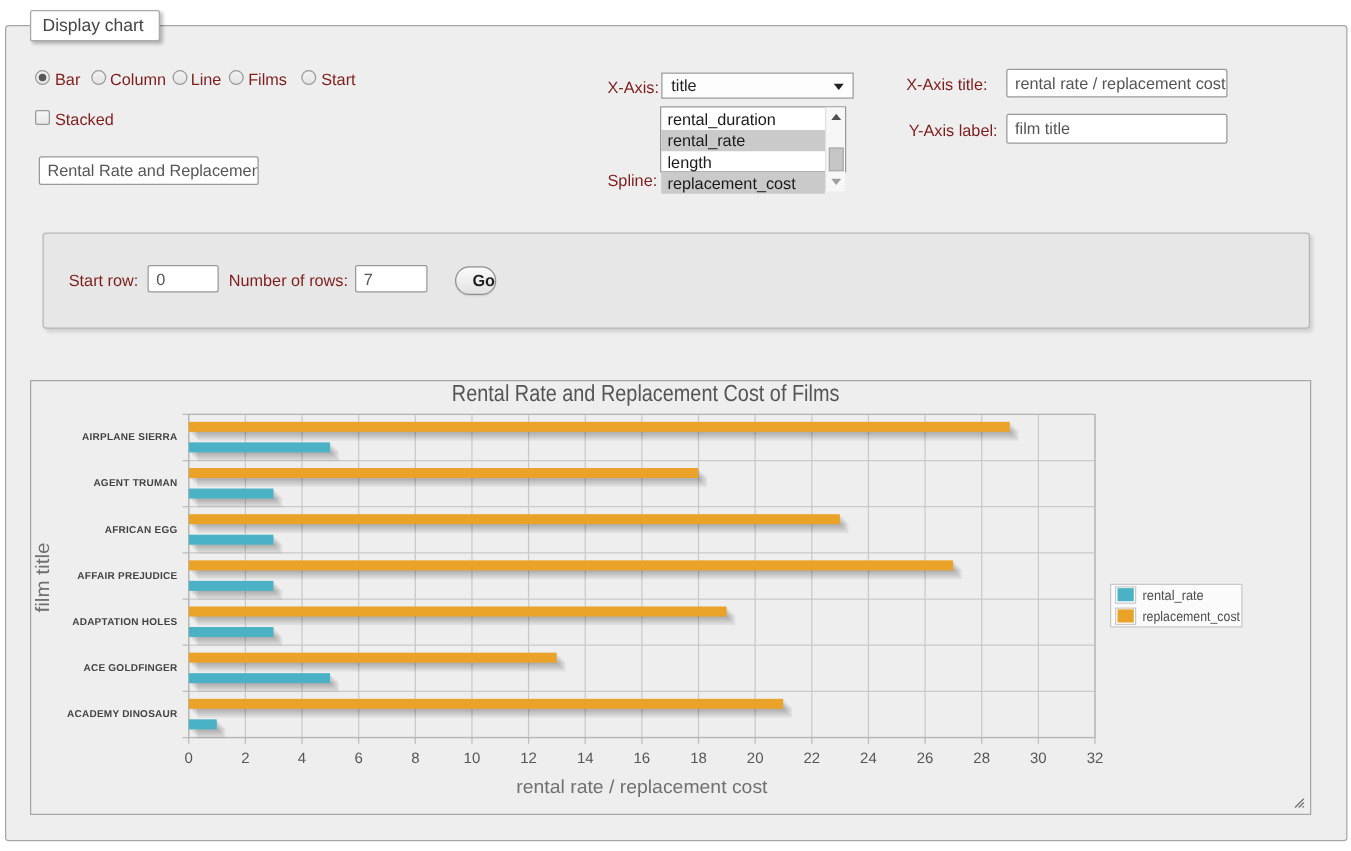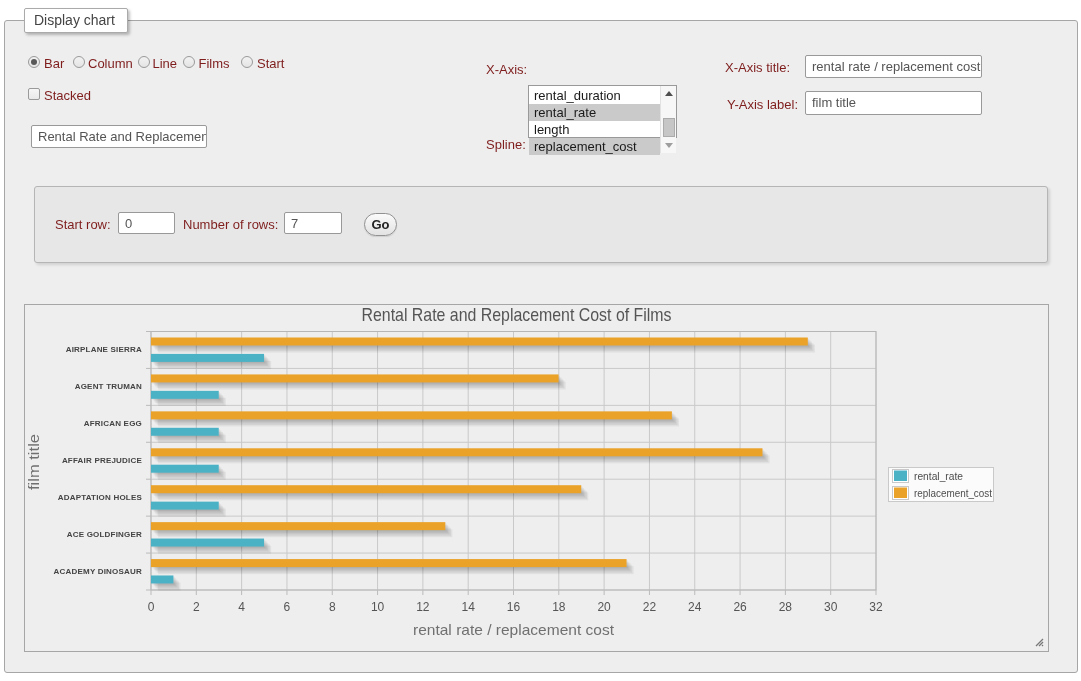--- a/index.html
+++ b/index.html
@@ -25,21 +25,21 @@
 .lbitem { position:absolute; left:0; width:131px; height:17px; font-size:13px; color:#1a1a1a;
    line-height:17px; padding-left:5px; white-space:nowrap; }
 .lbsel { background:#cacaca; }
 #sbar { position:absolute; right:0; top:0; width:16px; height:67px; background:#f7f7f7; border-left:1px solid #e2e2e2; }
 .sarr { position:absolute; left:4px; width:0; height:0; border-left:4px solid transparent; border-right:4px solid transparent; }
 #sthumb { position:absolute; left:2px; top:32px; width:12px; height:19px; background:#c6c6c6; border:1px solid #ababab; }
 #srbox { position:absolute; left:34px; top:186px; width:1014px; height:77px; background:#e7e7e7;
    border:1px solid #b5b5b5; border-radius:3px; box-shadow:2px 2px 3px rgba(0,0,0,0.12); }
 #gobtn { position:absolute; left:364px; top:213px; width:33px; height:23px; border:1px solid #919191;
    border-radius:12px; background:linear-gradient(#fbfbfb,#e2e2e2); font-size:13px; font-weight:bold;
-   color:#222; text-align:center; line-height:21px; box-shadow:0 1px 1px rgba(0,0,0,0.1); }
+   color:#222; text-align:right; line-height:21px; box-shadow:0 1px 1px rgba(0,0,0,0.1); }
 #chart { position:absolute; left:24px; top:304px; width:1025px; height:348px; background:#eeeeee; border:1px solid #a6a6a6; }
 </style></head>
 <body>
 <div id="page">
   <div id="fs"></div>
   <div id="fslegend">Display chart</div>
 
   <div class="radio" style="left:28px;top:56px">
       <div class="dot"></div>
     </div>
@@ -52,20 +52,21 @@
   <div class="lbl" style="left:198.5px;top:55.5px">Films</div>
   <div class="radio" style="left:241px;top:56px"></div>
   <div class="lbl" style="left:257px;top:55.5px">Start</div>
 
   <div id="chk"></div>
   <div class="lbl" style="left:44px;top:88px">Stacked</div>
 
   <div class="inp" style="left:31px;top:125px;width:176px;height:23px;">Rental Rate and Replacement Cost of Films</div>
 
   <div class="lbl" style="left:486px;top:62px">X-Axis:</div>
+  <div id="xsel">title<span class="arr"></span></div>
 
   <div id="lb">
     <div class="lbitem" style="top:1px">rental_duration</div>
     <div class="lbitem lbsel" style="top:18px">rental_rate</div>
     <div class="lbitem" style="top:35px">length</div>
     <div class="lbitem lbsel" style="top:52px">replacement_cost</div>
     <div id="sbar">
       <div class="sarr" style="top:5px;border-bottom:5px solid #4f4f4f;"></div>
       <div id="sthumb"></div>
       <div class="sarr" style="bottom:5px;border-top:5px solid #9e9e9e;"></div>

